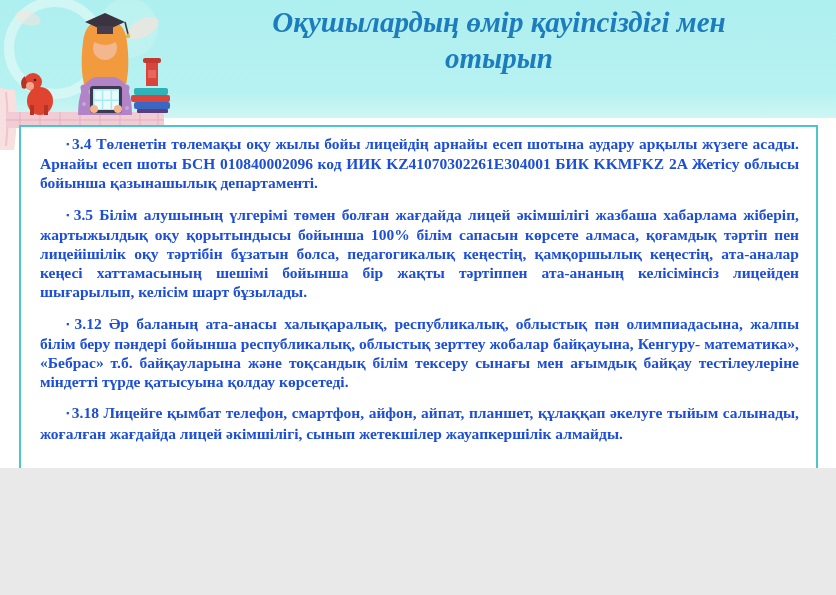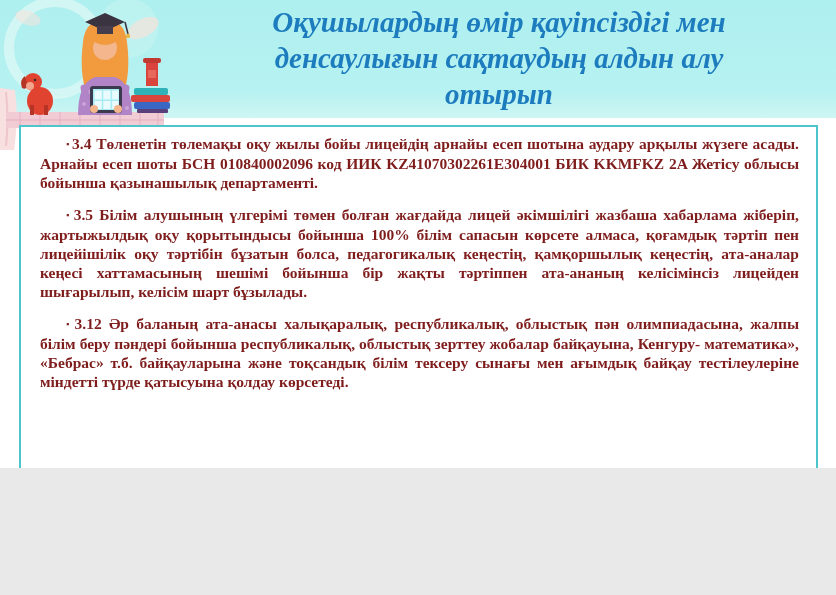--- a/index.html
+++ b/index.html
@@ -23,21 +23,21 @@
   .illustration{position:absolute;left:0;top:0;width:190px;height:152px;z-index:2;}
   .text-box{
     position:absolute;left:19px;top:125px;width:799px;height:455px;
     box-sizing:border-box;
     border:2px solid #4cc5cd;background:#ffffff;
     padding:7px 17px 0 19px;
     z-index:4;
   }
   .para{
     margin:0 0 12px 0;
-    color:#7f1d1d;
+    color:#1d4ed8;
     font-weight:bold;
     font-size:15.5px;line-height:19.2px;
     text-align:justify;
     text-indent:26px;
   }
   .bullet{font-size:9px;vertical-align:2px;margin-right:2px;}
 </style>
 </head>
 <body>
 
@@ -115,23 +115,23 @@
         <rect x="103.3" y="101" width="7.3" height="8" fill="#e9fbfd"></rect>
         <rect x="112.1" y="101" width="6.4" height="8" fill="#e9fbfd"></rect>
         <circle cx="94" cy="109" r="4" fill="#f3b68d"></circle>
         <circle cx="118" cy="109" r="4" fill="#f3b68d"></circle>
       </g>
     </svg>
   </div>
 
   <div class="slide-title">
     <div>Оқушылардың өмір қауіпсіздігі мен</div>
-    <div>денсаулығын сақтаудың алдын алу</div>
     <div>отырып</div>
   </div>
 
   <div class="text-box">
     <p class="para"><span class="bullet">▪</span><span>3.4 Төленетін төлемақы оқу жылы  бойы лицейдің арнайы есеп шотына аудару арқылы жүзеге асады. Арнайы есеп шоты БСН 010840002096  код ИИК  KZ41070302261E304001 БИК KKMFKZ 2A Жетісу облысы бойынша қазынашылық департаменті.</span></p>
     <p class="para"><span class="bullet">▪</span><span>3.5 Білім алушының үлгерімі төмен болған жағдайда лицей әкімшілігі жазбаша хабарлама жіберіп,  жартыжылдық оқу қорытындысы бойынша 100% білім сапасын көрсете алмаса, қоғамдық тәртіп пен лицейішілік оқу тәртібін бұзатын болса, педагогикалық кеңестің, қамқоршылық кеңестің, ата-аналар кеңесі  хаттамасының шешімі бойынша бір жақты тәртіппен ата-ананың  келісімінсіз лицейден шығарылып, келісім шарт бұзылады.</span></p>
     <p class="para"><span class="bullet">▪</span><span>3.12 Әр баланың  ата-анасы  халықаралық, республикалық,  облыстық пән олимпиадасына, жалпы білім беру пәндері бойынша республикалық, облыстық  зерттеу жобалар байқауына, Кенгуру- математика»,  «Бебрас» т.б. байқауларына және тоқсандық білім тексеру сынағы мен ағымдық байқау тестілеулеріне міндетті түрде қатысуына қолдау көрсетеді.</span></p>
+    <p class="para"><span class="bullet">▪</span><span>3.18  Лицейге қымбат телефон, смартфон, айфон, айпат, планшет, құлаққап әкелуге тыйым салынады, жоғалған жағдайда лицей әкімшілігі, сынып жетекшілер жауапкершілік алмайды.</span></p>
   </div>
 
 </div>
 
 </body></html>

